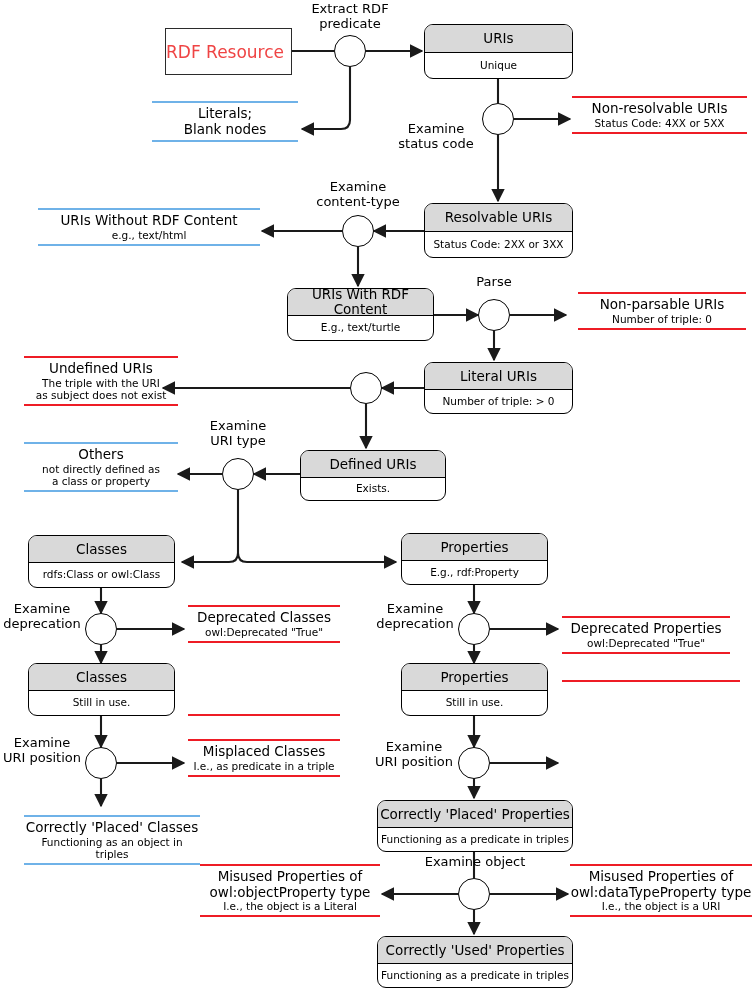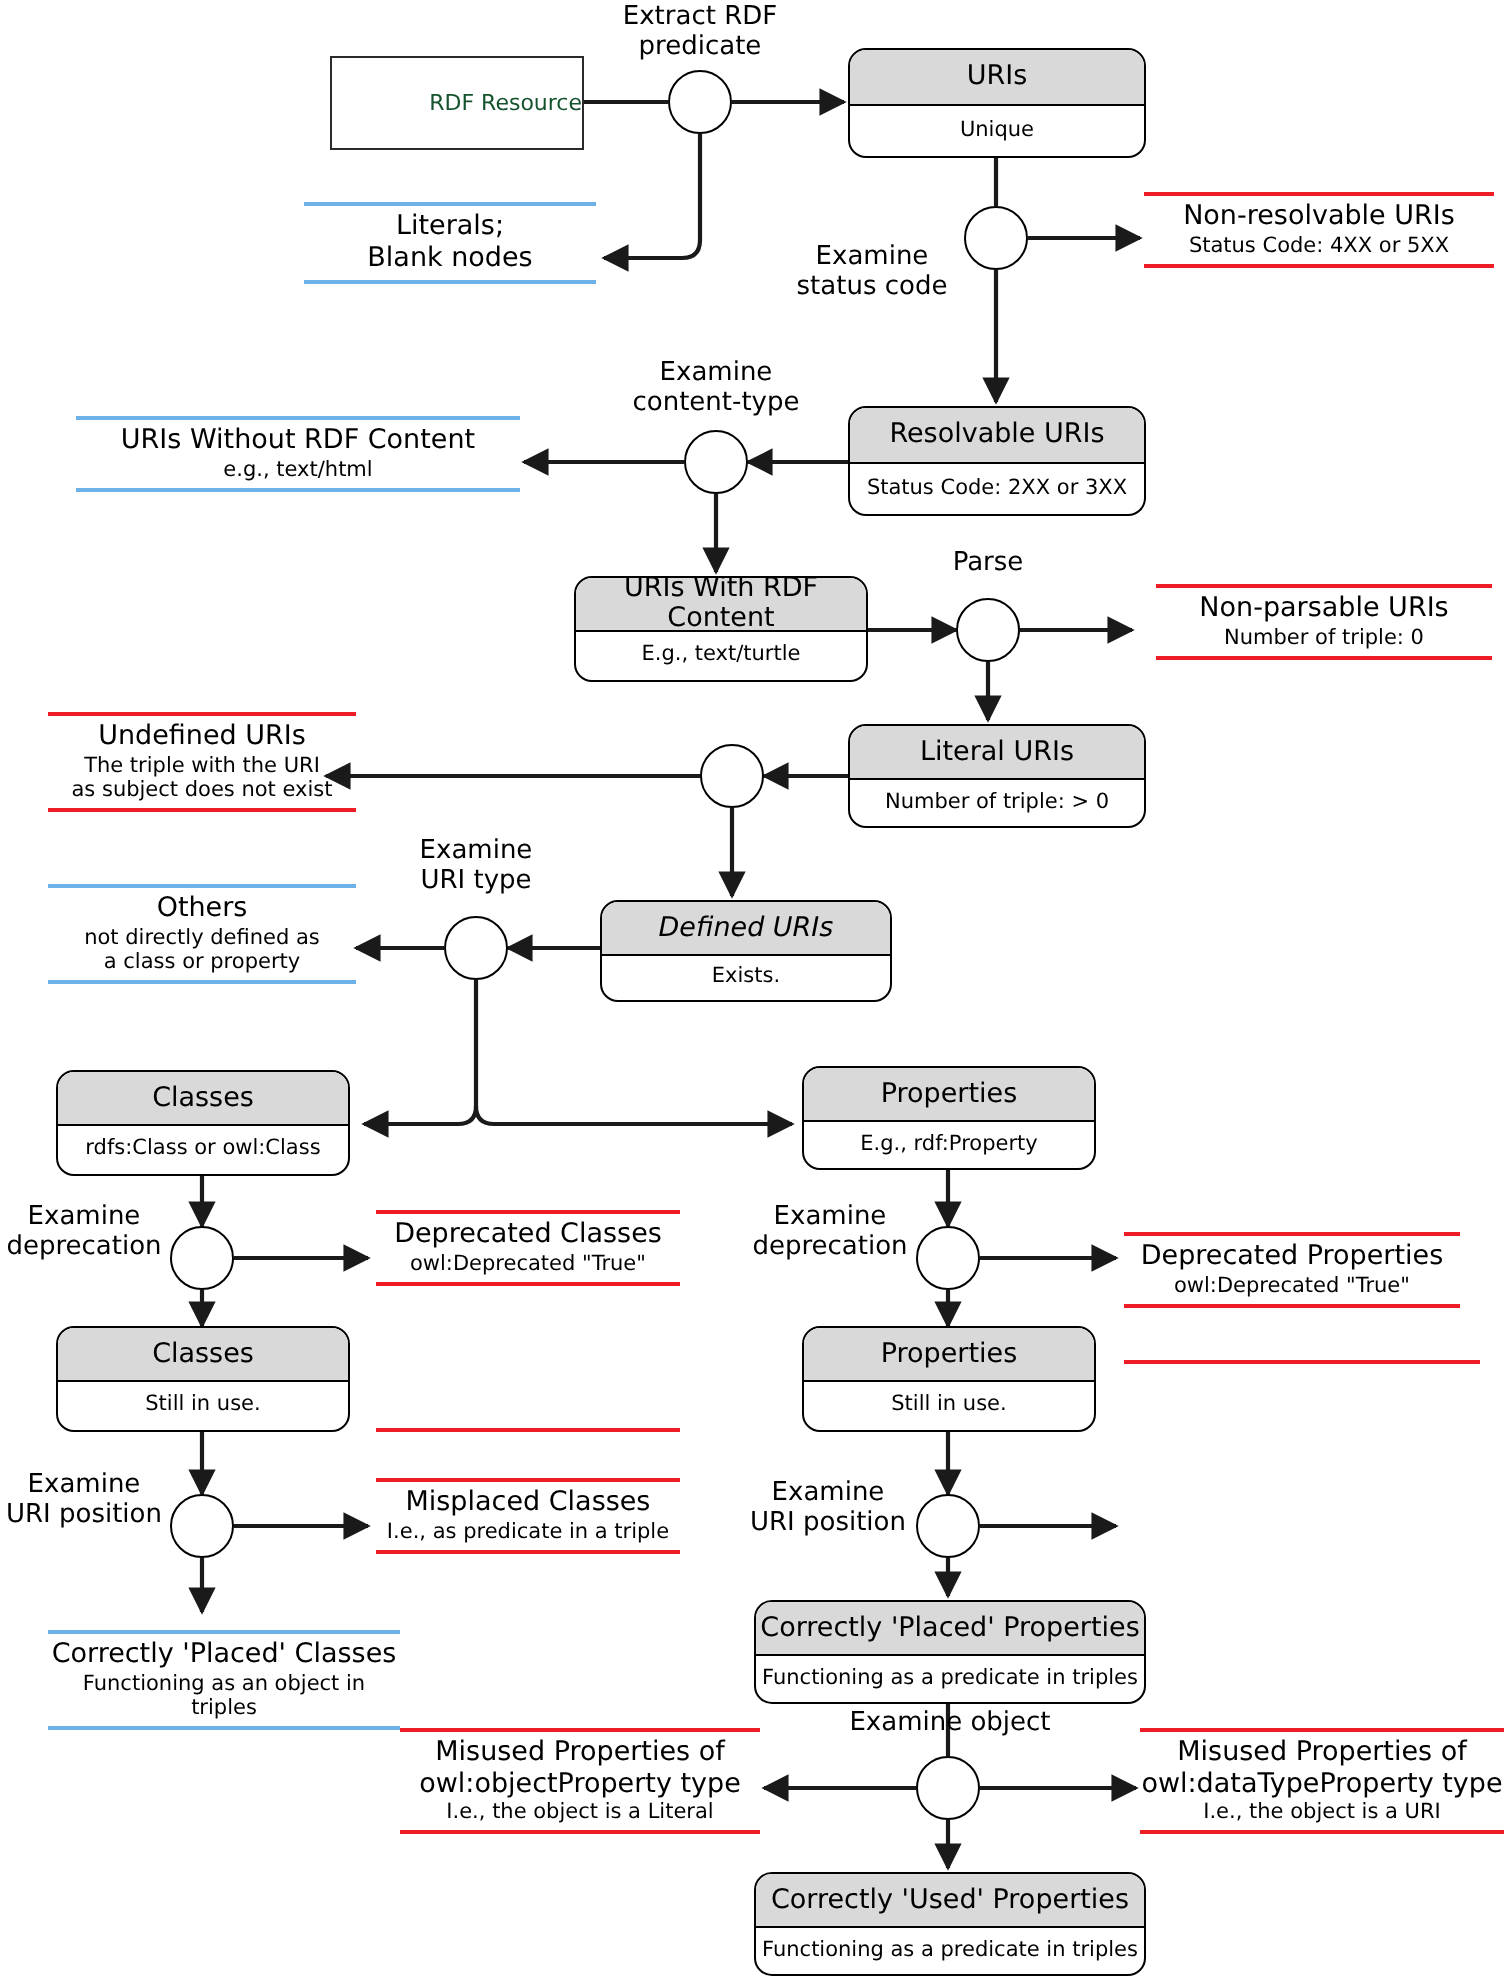--- a/index.html
+++ b/index.html
@@ -55,23 +55,23 @@
     justify-content: center;
   }
   
   .plainbox {
     position: absolute;
     box-sizing: border-box;
     border: 1.6px solid #2b2b2b;
     background: #fff;
     display: flex;
     align-items: center;
-    justify-content: flex-end;
-    font-size: 11px;
-    color: #14532d;
+    justify-content: flex-start;
+    font-size: 17px;
+    color: #ef4444;
     z-index: 3;
   }
   
   .outcome {
     position: absolute;
     box-sizing: border-box;
     text-align: center;
     z-index: 3;
     background: transparent;
   }
@@ -208,21 +208,21 @@
     <div class="hdr" style="height:27px;">URIs With RDF Content</div>
     <div class="bdy" style="height:24.4px;">E.g., text/turtle</div>
   </div>
 
   <div class="node" style="left:424px; top:362px; width:149px; height:52px;">
     <div class="hdr" style="height:27px;">Literal URIs</div>
     <div class="bdy" style="height:23.4px;">Number of triple: &gt; 0</div>
   </div>
 
   <div class="node" style="left:300px; top:450px; width:146px; height:51px;">
-    <div class="hdr" style="height:27px;font-style:italic;">Defined URIs</div>
+    <div class="hdr" style="height:27px;">Defined URIs</div>
     <div class="bdy" style="height:22.4px;">Exists.</div>
   </div>
 
   <div class="node" style="left:28px; top:535px; width:147px; height:53px;">
     <div class="hdr" style="height:27px;">Classes</div>
     <div class="bdy" style="height:24.4px;">rdfs:Class or owl:Class</div>
   </div>
 
   <div class="node" style="left:401px; top:533px; width:147px; height:52px;">
     <div class="hdr" style="height:27px;">Properties</div>

